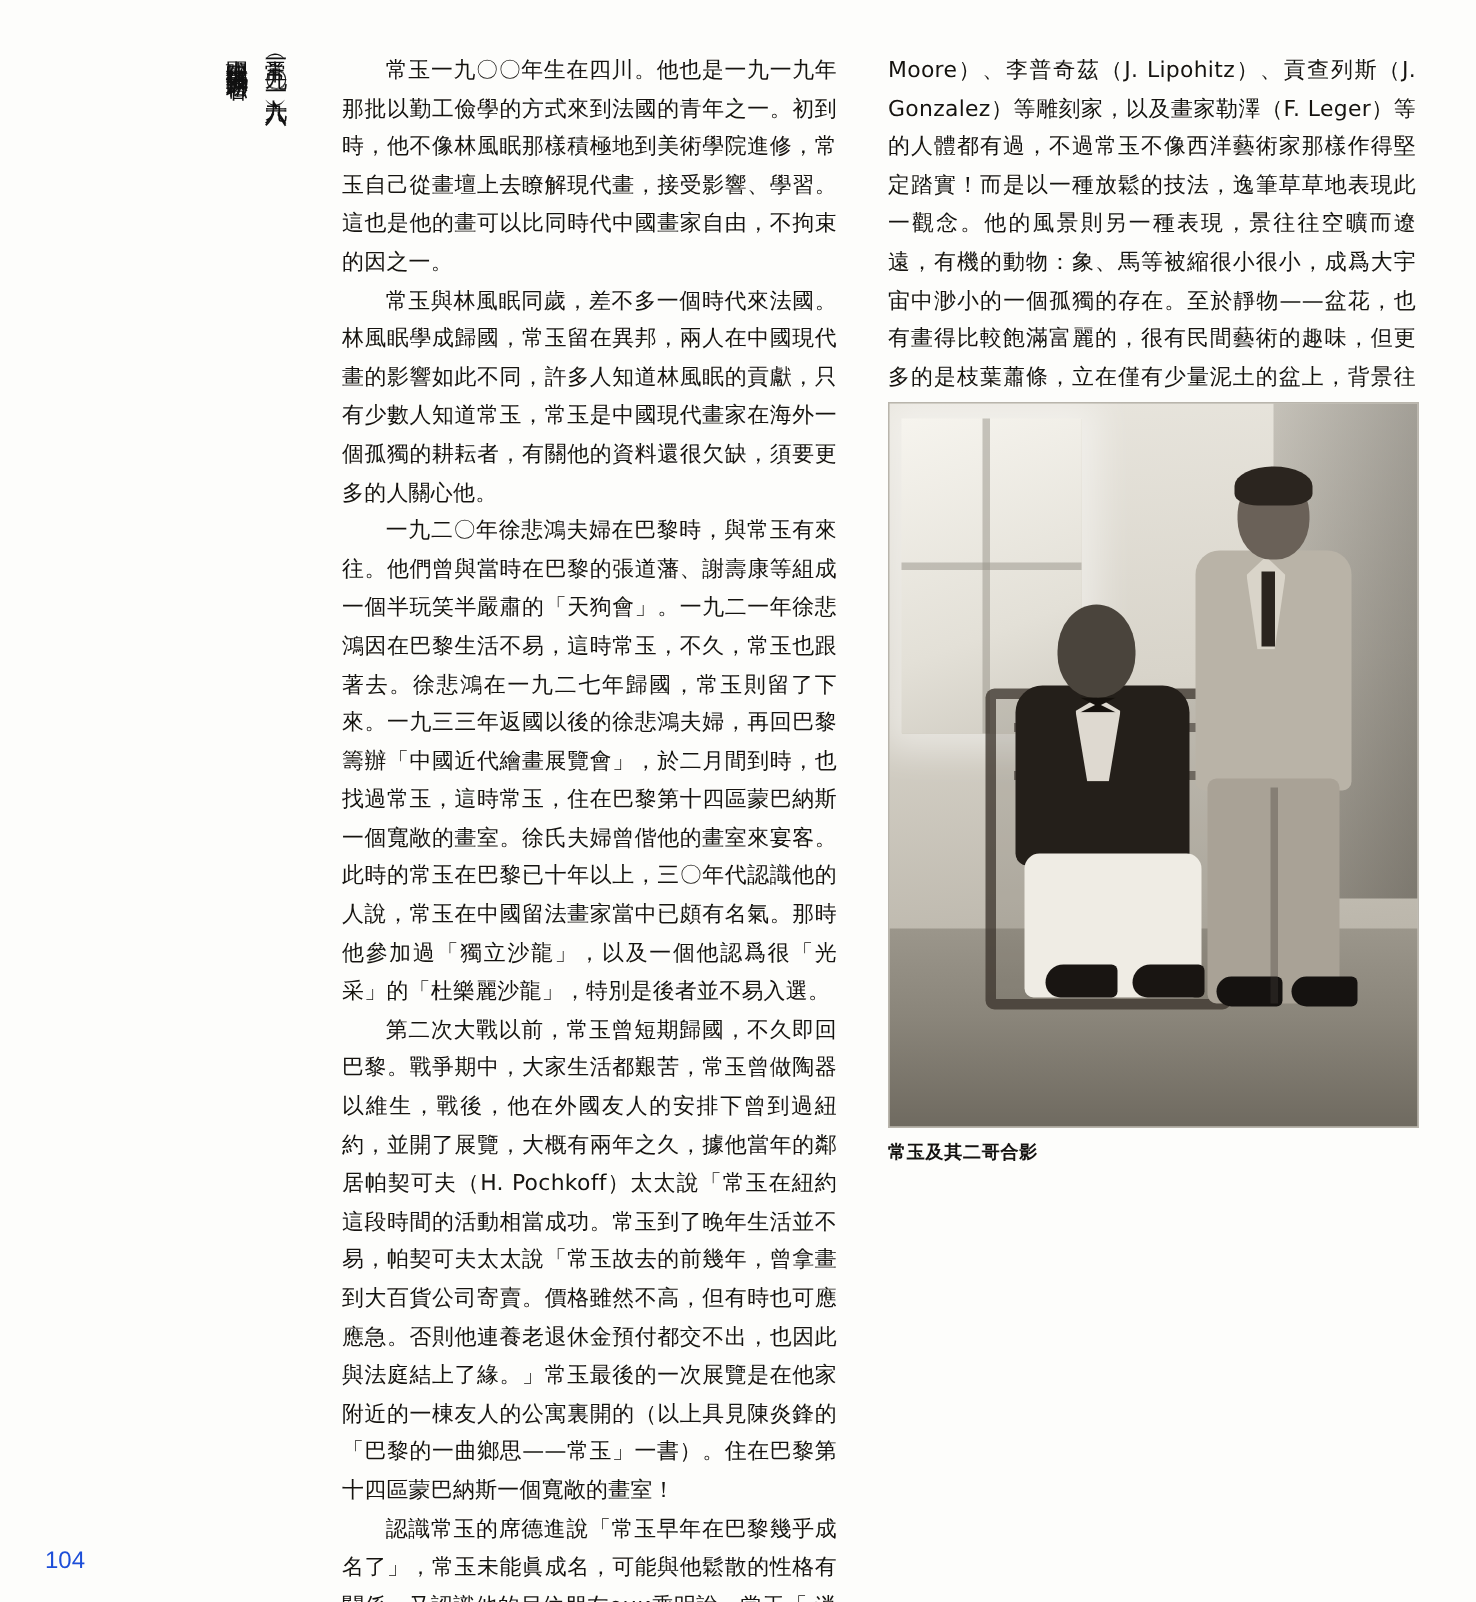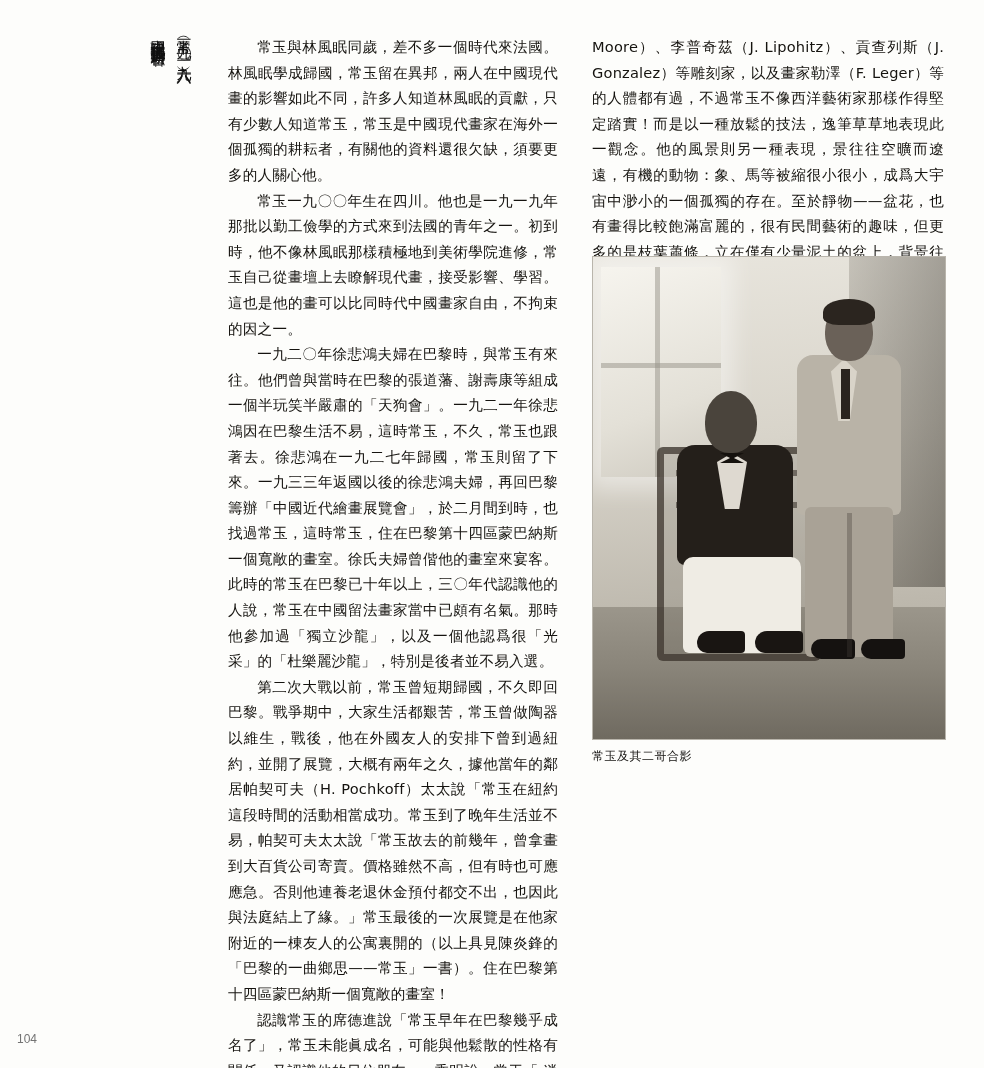--- a/index.html
+++ b/index.html
@@ -59,22 +59,23 @@
   .col-right {
     left: 592px;
     top: 34px;
     width: 352px;
   }
 
   
   .photo-wrap {
     position: absolute;
     left: 592px;
-    top: 256px;
+    top: 268px;
     width: 324px;
+    font-weight: bold;
   }
   .photo {
     position: relative;
     width: 352px;
     height: 482px;
     background: #c9c6bd;
     overflow: hidden;
     border: 1px solid #b9b5ac;
   }
   .photo .bg {
@@ -260,40 +261,40 @@
   .photo-caption {
     margin-top: 8px;
     font-size: 12px;
     line-height: 16px;
     color: #141210;
     letter-spacing: 0.5px;
   }
 
   .page-number {
     position: absolute;
-    left: 17px;
+    left: 30px;
     top: 1032px;
-    font-size: 12px;
-    color: #737373;
+    font-size: 16px;
+    color: #1d4ed8;
     font-family: "Liberation Sans", sans-serif;
   }
 </style>
 </head>
 <body>
 
 <div class="page">
 
   <div class="vt-wrap">
     <span>常玉（一九〇〇～一九六六）</span>
     <span>中國現代畫孤獨的耕耘者</span>
   </div>
 
   <div class="col col-left">
+    <p class="indent">常玉一九〇〇年生在四川。他也是一九一九年那批以勤工儉學的方式來到法國的青年之一。初到時，他不像林風眠那樣積極地到美術學院進修，常玉自己從畫壇上去瞭解現代畫，接受影響、學習。這也是他的畫可以比同時代中國畫家自由，不拘束的因之一。</p>
     <p class="indent">常玉與林風眠同歲，差不多一個時代來法國。林風眠學成歸國，常玉留在異邦，兩人在中國現代畫的影響如此不同，許多人知道林風眠的貢獻，只有少數人知道常玉，常玉是中國現代畫家在海外一個孤獨的耕耘者，有關他的資料還很欠缺，須要更多的人關心他。</p>
-    <p class="indent">常玉一九〇〇年生在四川。他也是一九一九年那批以勤工儉學的方式來到法國的青年之一。初到時，他不像林風眠那樣積極地到美術學院進修，常玉自己從畫壇上去瞭解現代畫，接受影響、學習。這也是他的畫可以比同時代中國畫家自由，不拘束的因之一。</p>
     <p class="indent">一九二〇年徐悲鴻夫婦在巴黎時，與常玉有來往。他們曾與當時在巴黎的張道藩、謝壽康等組成一個半玩笑半嚴肅的「天狗會」。一九二一年徐悲鴻因在巴黎生活不易，這時常玉，不久，常玉也跟著去。徐悲鴻在一九二七年歸國，常玉則留了下來。一九三三年返國以後的徐悲鴻夫婦，再回巴黎籌辦「中國近代繪畫展覽會」，於二月間到時，也找過常玉，這時常玉，住在巴黎第十四區蒙巴納斯一個寬敞的畫室。徐氏夫婦曾偕他的畫室來宴客。此時的常玉在巴黎已十年以上，三〇年代認識他的人說，常玉在中國留法畫家當中已頗有名氣。那時他參加過「獨立沙龍」，以及一個他認爲很「光采」的「杜樂麗沙龍」，特別是後者並不易入選。</p>
     <p class="indent">第二次大戰以前，常玉曾短期歸國，不久即回巴黎。戰爭期中，大家生活都艱苦，常玉曾做陶器以維生，戰後，他在外國友人的安排下曾到過紐約，並開了展覽，大概有兩年之久，據他當年的鄰居帕契可夫（H. Pochkoff）太太說「常玉在紐約這段時間的活動相當成功。常玉到了晚年生活並不易，帕契可夫太太說「常玉故去的前幾年，曾拿畫到大百貨公司寄賣。價格雖然不高，但有時也可應應急。否則他連養老退休金預付都交不出，也因此與法庭結上了緣。」常玉最後的一次展覽是在他家附近的一棟友人的公寓裏開的（以上具見陳炎鋒的「巴黎的一曲鄉思——常玉」一書）。住在巴黎第十四區蒙巴納斯一個寬敞的畫室！</p>
     <p class="indent">認識常玉的席德進說「常玉早年在巴黎幾乎成名了」，常玉未能眞成名，可能與他鬆散的性格有關係，又認識他的另位朋友они乘明說，常玉「 逍遙樂天」這樣的人容易自足，但難以應付藝壇上那些畫商的緊張的索求，所以他在名與利上都無所獲。可是在藝術上常玉是認眞的，尤其到晚年他說「畫了四五十年畫，現在才懂得怎麼畫了。」如此看來，他在精神上則相當富足！</p>
 
   </div>
 
   <div class="col col-right">
     <p>Moore）、李普奇茲（J. Lipohitz）、貢查列斯（J. Gonzalez）等雕刻家，以及畫家勒澤（F. Leger）等的人體都有過，不過常玉不像西洋藝術家那樣作得堅定踏實！而是以一種放鬆的技法，逸筆草草地表現此一觀念。他的風景則另一種表現，景往往空曠而遼遠，有機的動物：象、馬等被縮很小很小，成爲大宇宙中渺小的一個孤獨的存在。至於靜物——盆花，也有畫得比較飽滿富麗的，很有民間藝術的趣味，但更多的是枝葉蕭條，立在僅有少量泥土的盆上，背景往往空無一物，正像他漂泊異鄉的孤獨身軀，找不到廣厚故地的滋養。</p>
   </div>
 

